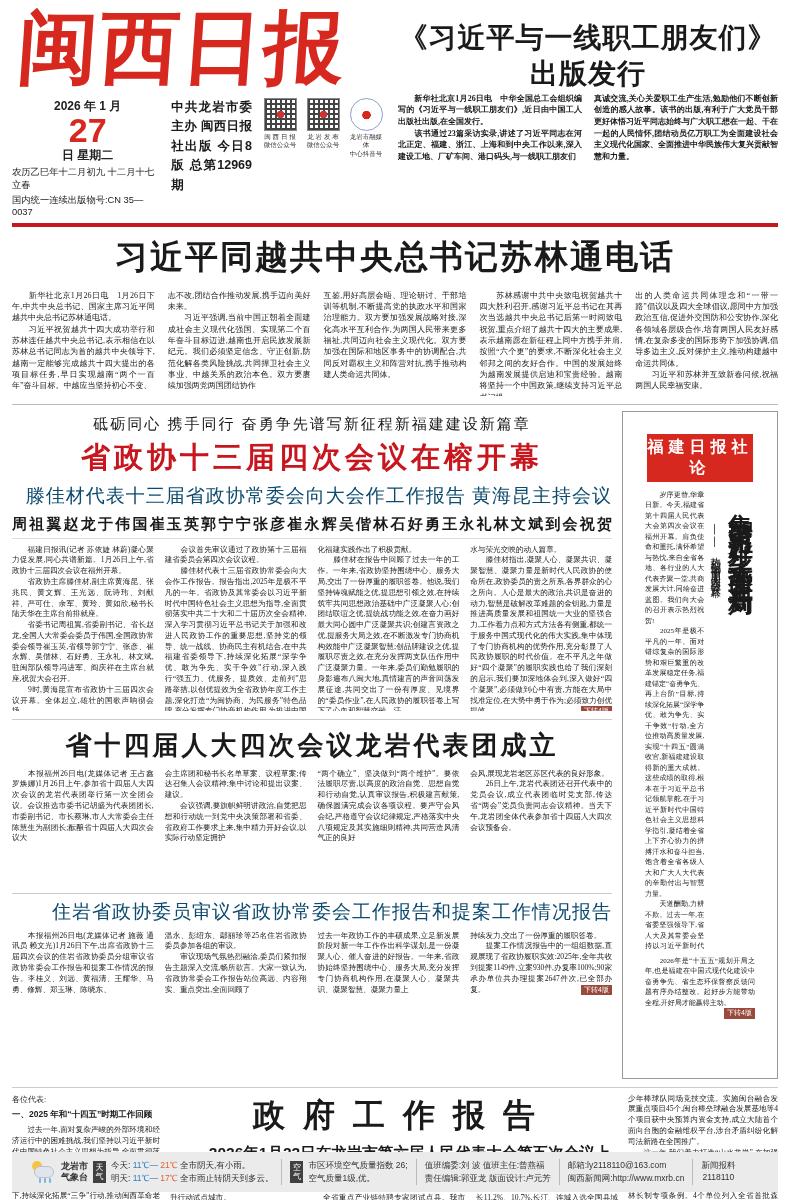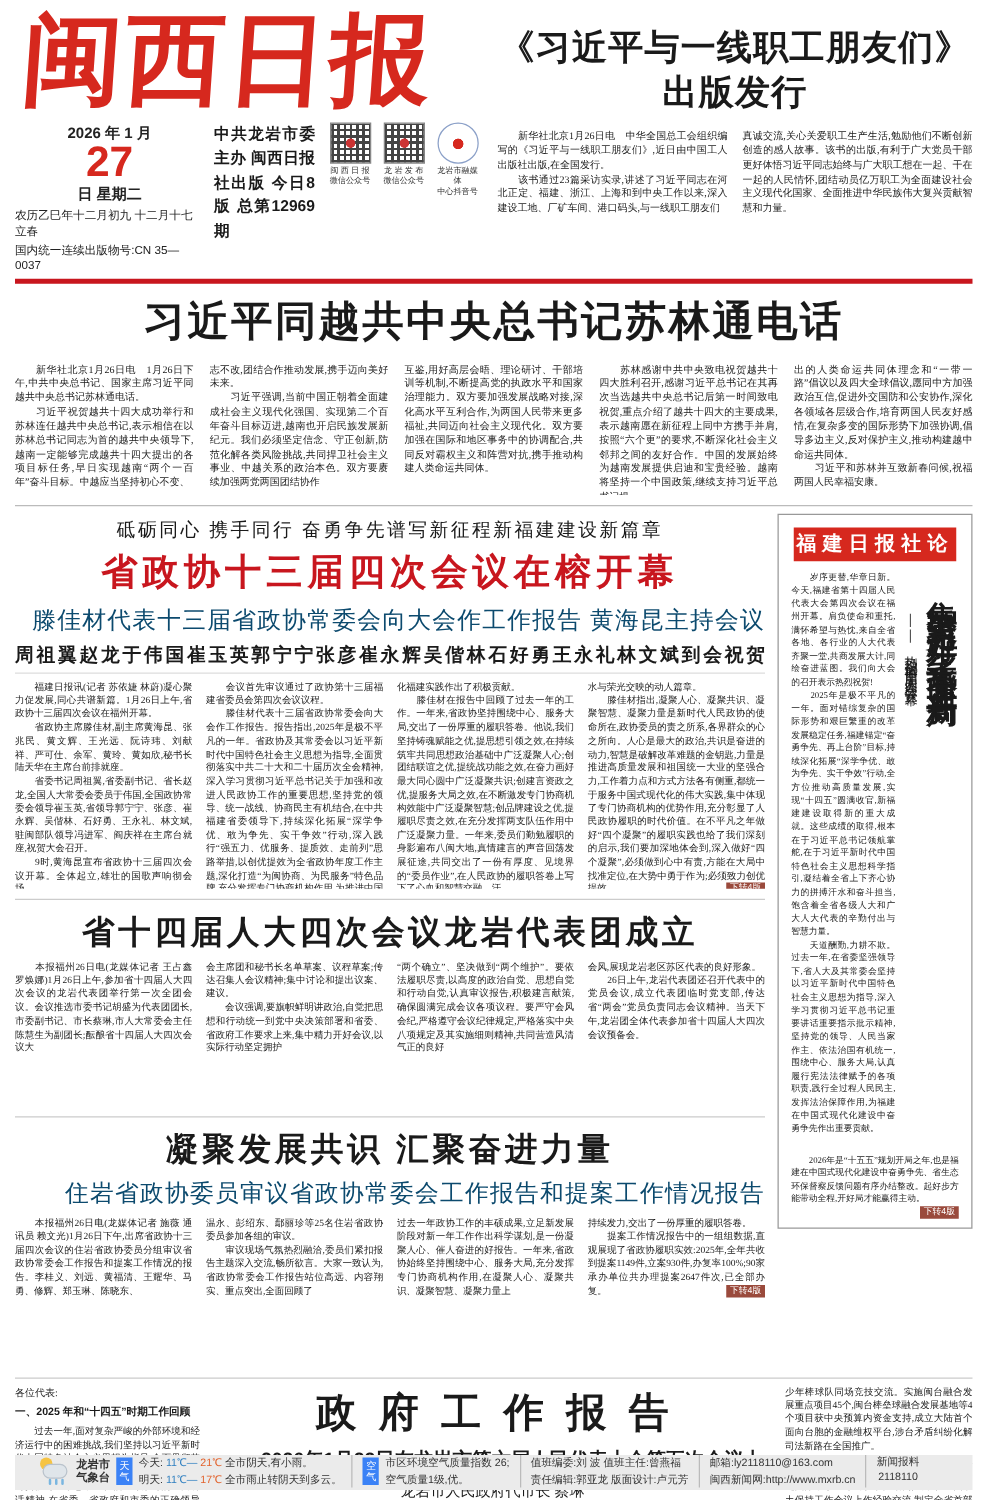--- a/index.html
+++ b/index.html
@@ -42,21 +42,21 @@
   .seal {
     width:33px; height:33px; border-radius:50%; border:1.5px solid #8ba0c8; margin:0 auto; position:relative;
     background:radial-gradient(circle at 50% 52%, #d6281e 0 4px, transparent 4.5px);
   }
   .qr-label { font-size:6.5px; line-height:1.3; margin-top:2px; color:#333; font-family:"Liberation Sans",sans-serif; }
   .mh-right { flex:1; padding-left:14px; }
   .mh-title {
     font-family:"Liberation Sans","DejaVu Sans",sans-serif; font-weight:900;
     font-size:28px; line-height:1.3; text-align:center; margin-top:14px; letter-spacing:1px;
   }
-  .mh-cols { display:flex; gap:12px; margin-top:10px; height:72px; overflow:hidden; }
+  .mh-cols { display:flex; gap:12px; height:72px; overflow:hidden;font-weight:bold; }
   .mh-col { flex:1; font-size:8px; line-height:1.45; text-align:justify; white-space:pre-line; }
 
   .red-rule { height:4px; background:#c8161e; margin-top:6px; }
 
   
   .sec1 { border-bottom:1px solid #bbb; padding-bottom:8px; }
   .sec1 h1 {
     font-family:"Liberation Sans","DejaVu Sans",sans-serif; font-weight:900;
     font-size:33px; text-align:center; letter-spacing:2px; margin:8px 0 10px 0;
   }
@@ -85,21 +85,21 @@
     font-family:"Liberation Sans","DejaVu Sans",sans-serif; font-weight:900;
     font-size:26px; text-align:center; letter-spacing:3px; margin-top:8px;
   }
   .sep { border-top:1px solid #ccc; margin-top:8px; }
   .jump {
     display:inline-block; background:#9a4a3c; color:#fff; font-size:7px;
     font-family:"Liberation Sans",sans-serif; padding:0 3px; line-height:1.5; float:right;
   }
 
   
-  .sidebar { flex:1; border:1px solid #999; padding:10px; height:572px; }
+  .sidebar { flex:1; border:1px solid #999; padding:22px; height:668px; }
   .sb-tag {
     background:#d6281e; color:#fff; font-family:"Liberation Sans",sans-serif;
     font-weight:900; font-size:16px; text-align:center; letter-spacing:5px; padding:3px 0; margin:0 2px;
   }
   .sb-content { display:flex; margin-top:8px; height:462px; overflow:hidden; }
   .sb-body { flex:1; font-size:7px; line-height:1.5; text-align:justify; white-space:pre-line; overflow:hidden; }
   .sb-sub {
     writing-mode:vertical-rl; font-family:"Liberation Sans",sans-serif;
     font-size:10.5px; letter-spacing:2px; margin:34px 3px 0 5px;
   }
@@ -121,33 +121,33 @@
     font-size:32px; text-align:center; letter-spacing:18px; text-indent:18px;
   }
   .gov-sub { font-family:"Liberation Sans",sans-serif; font-weight:900; font-size:15.5px; text-align:center; margin-top:5px; }
   .gov-byline { font-family:"Liberation Sans",sans-serif; font-size:12px; text-align:center; margin:6px 0 6px 0; }
   .gov-cols { display:flex; gap:11px; height:150px; overflow:hidden; }
   .gov-cols > div { flex:1; font-size:7.6px; line-height:1.42; text-align:justify; white-space:pre-line; }
   .gov-right { width:150px; font-size:7.6px; line-height:1.42; text-align:justify; height:226px; overflow:hidden; white-space:pre-line; }
 
   
   .footer {
-    position:absolute; left:12px; right:12px; bottom:8px; height:28px;
-    background:#ebebeb; display:flex; align-items:flex-start; padding:0 10px;
+    position:absolute; left:12px; right:12px; bottom:8px; height:40px;
+    background:#ebebeb; display:flex; align-items:center; padding:0 10px;
     font-family:"Liberation Sans",sans-serif; font-size:8.5px; color:#333;
   }
   .f-group { display:flex; align-items:center; gap:5px; padding:0 8px; }
   .f-div { width:1px; height:26px; background:#bbb; }
   .wx-icon { width:26px; height:22px; position:relative; flex:none; }
   .wx-sun { position:absolute; left:2px; top:0; width:10px; height:10px; border-radius:50%; background:#f6c444; }
   .wx-cloud { position:absolute; left:4px; top:5px; width:20px; height:12px; border-radius:10px; background:#dfe5ea; border:1px solid #b9c2cb; }
   .wx-drop { position:absolute; width:2px; height:5px; background:#7ab6e0; border-radius:2px; bottom:0; }
   .station { font-weight:bold; font-size:9px; line-height:1.25; }
   .vtag {
-    background:#3b82f6; color:#fff; width:13px; font-size:8px; line-height:1.15;
+    background:#404040; color:#fff; width:13px; font-size:8px; line-height:1.15;
     text-align:center; padding:2px 0; word-break:break-all; flex:none;
   }
   .wline { line-height:1.5; white-space:nowrap; }
   .t-low { color:#2f7fc0; } .t-high { color:#e2612b; }
   .f-col { line-height:1.5; }
   .hotline { text-align:center; line-height:1.4; }
 </style>
 </head>
 <body>
 
@@ -253,21 +253,20 @@
 　　会议强调,要旗帜鲜明讲政治,自觉把思想和行动统一到党中央决策部署和省委、省政府工作要求上来,集中精力开好会议,以实际行动坚定拥护</div>
           <div>“两个确立”、坚决做到“两个维护”。要依法履职尽责,以高度的政治自觉、思想自觉和行动自觉,认真审议报告,积极建言献策,确保圆满完成会议各项议程。要严守会风会纪,严格遵守会议纪律规定,严格落实中央八项规定及其实施细则精神,共同营造风清气正的良好</div>
           <div>会风,展现龙岩老区苏区代表的良好形象。
 　　26日上午,龙岩代表团还召开代表中的党员会议,成立代表团临时党支部,传达省“两会”党员负责同志会议精神。当天下午,龙岩团全体代表参加省十四届人大四次会议预备会。</div>
         </div>
       </div>
 
       <div class="sep"></div>
 
       <div>
-        <div class="black-head">凝聚发展共识 汇聚奋进力量</div>
         <div class="deck">住岩省政协委员审议省政协常委会工作报告和提案工作情况报告</div>
         <div class="cols4 h-nj">
           <div>　　本报福州26日电(龙媒体记者 施薇 通讯员 赖文光)1月26日下午,出席省政协十三届四次会议的住岩省政协委员分组审议省政协常委会工作报告和提案工作情况的报告。李桂义、刘远、黄福清、王耀华、马勇、修辉、郑玉琳、陈晓东、</div>
           <div>温永、彭绍东、鄢丽珍等25名住岩省政协委员参加各组的审议。
 　　审议现场气氛热烈融洽,委员们紧扣报告主题深入交流,畅所欲言。大家一致认为,省政协常委会工作报告站位高远、内容翔实、重点突出,全面回顾了</div>
           <div>过去一年政协工作的丰硕成果,立足新发展阶段对新一年工作作出科学谋划,是一份凝聚人心、催人奋进的好报告。一年来,省政协始终坚持围绕中心、服务大局,充分发挥专门协商机构作用,在凝聚人心、凝聚共识、凝聚智慧、凝聚力量上</div>
           <div><span>持续发力,交出了一份厚重的履职答卷。
 　　提案工作情况报告中的一组组数据,直观展现了省政协履职实效:2025年,全年共收到提案1149件,立案930件,办复率100%;90家承办单位共办理提案2647件次,已全部办复。</span><span class="jump">下转4版</span></div>
         </div>
       </div>

